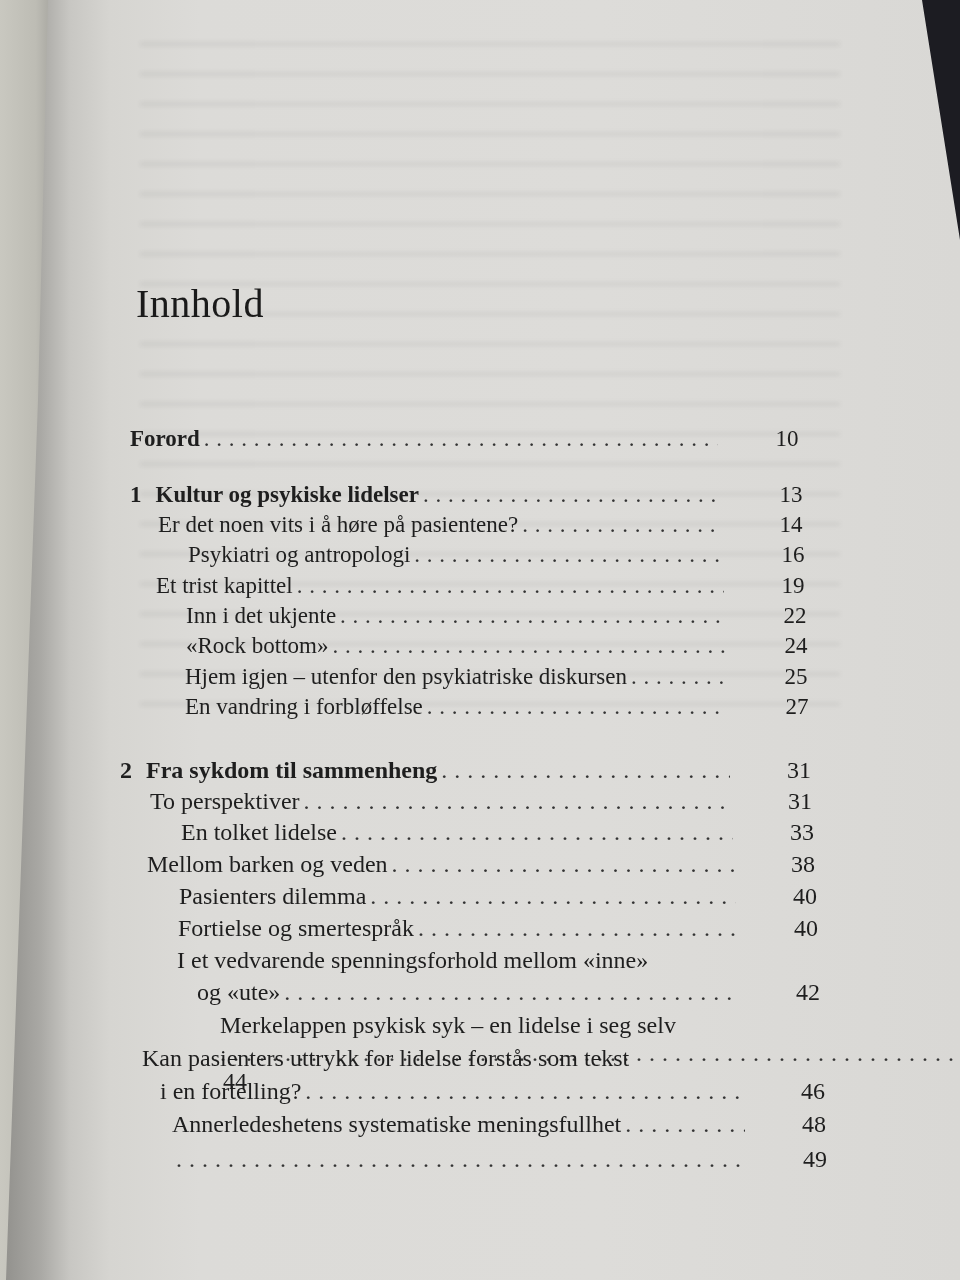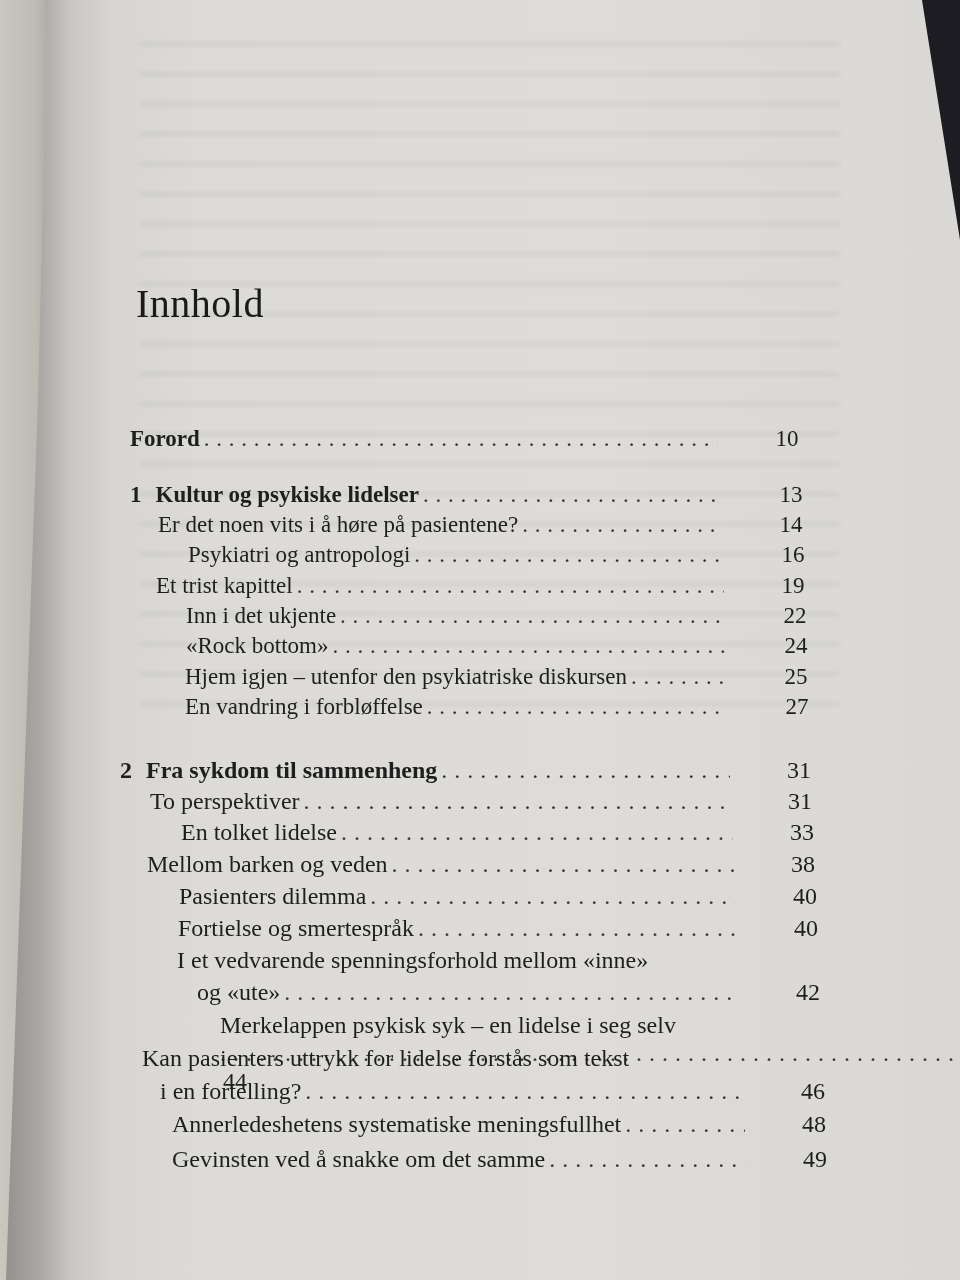--- a/index.html
+++ b/index.html
@@ -158,17 +158,16 @@
     <span class="lbl">i en fortelling?</span>
     <span class="dots"></span>
     <span class="pg">46</span>
   </div>
   <div class="row" style="left:172px; top:1110px; width:657px; font-size:24px;">
     <span class="lbl">Annerledeshetens systematiske meningsfullhet</span>
     <span class="dots"></span>
     <span class="pg">48</span>
   </div>
   <div class="row" style="left:172px; top:1145px; width:658px; font-size:24px;">
-    <span class="lbl">Gevinsten ved å snakke om det samme</span>
     <span class="dots"></span>
     <span class="pg">49</span>
   </div>
 </div>
 
 </body></html>

